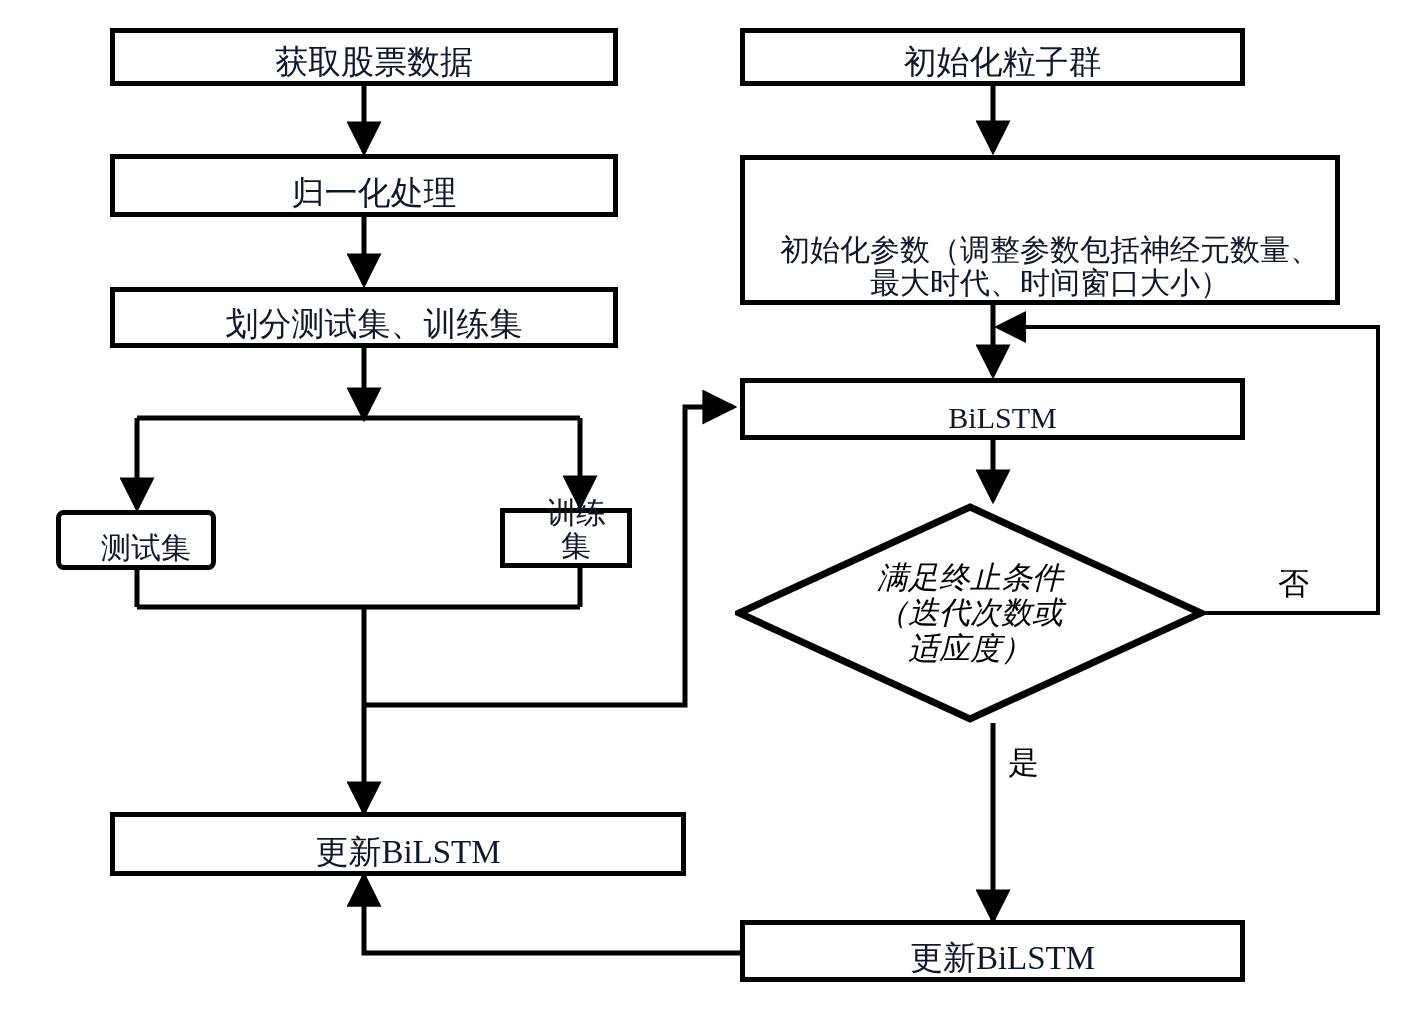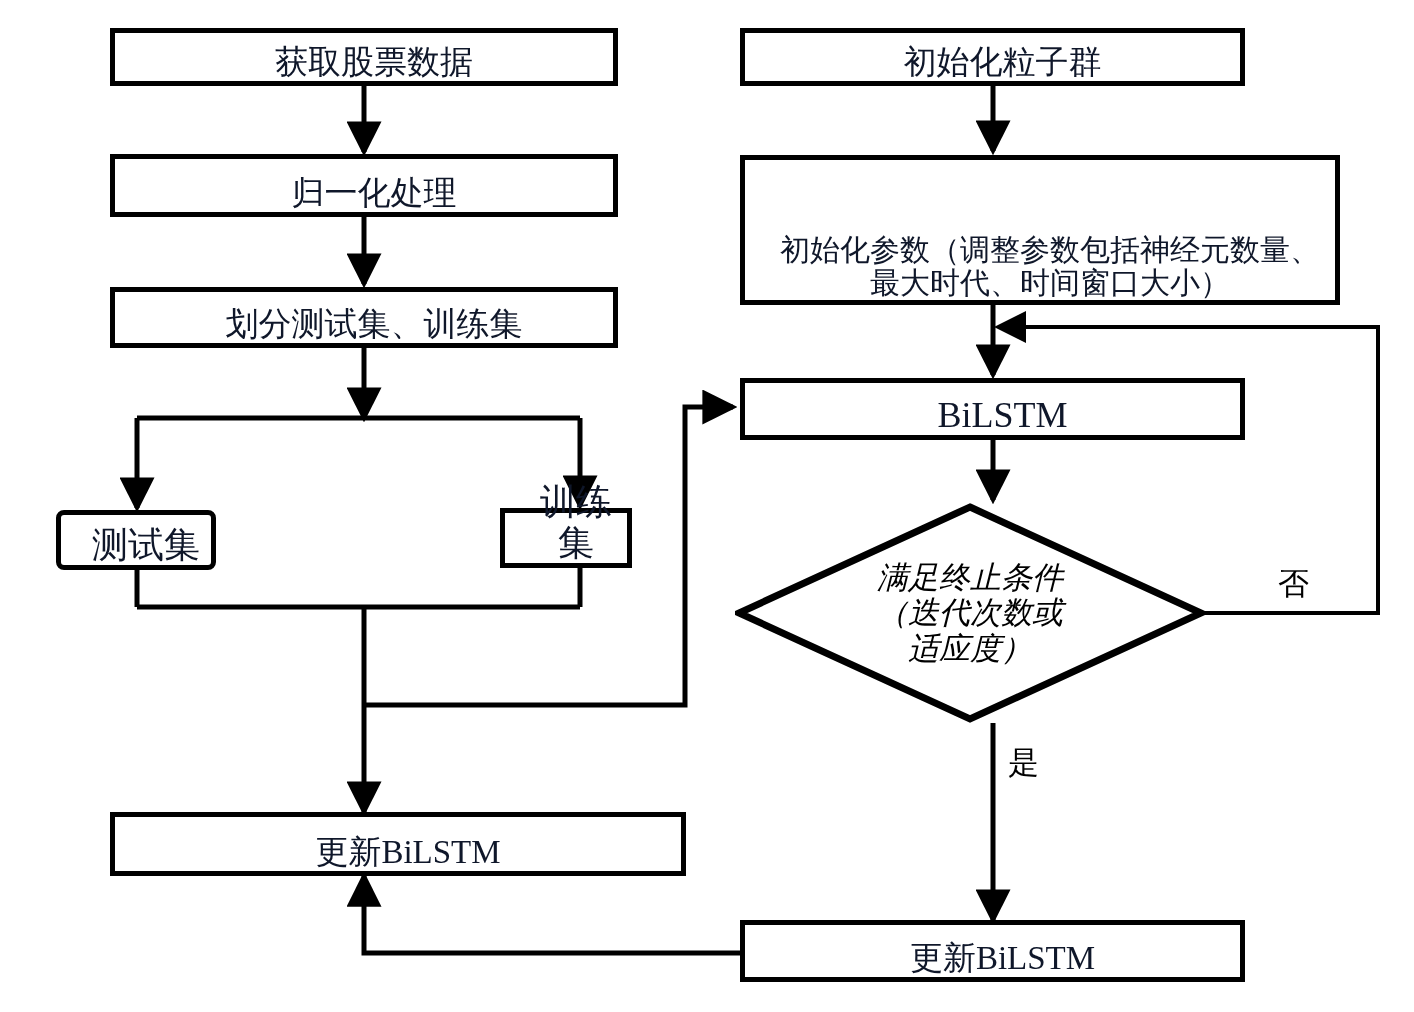--- a/index.html
+++ b/index.html
@@ -41,21 +41,21 @@
   }
   .box {
     border: 5px solid #000000;
   }
   .node .txt {
     display: block;
     padding: 0 8px;
     white-space: pre-line;
   }
   .fs-large { font-size: 33px; }
-  .fs-mid   { font-size: 36px; }
+  .fs-mid   { font-size: 30px; }
   .fs-small { font-size: 30px; }
 
   .diamond-wrap {
     position: absolute;
     z-index: 2;
     font-style: italic;
   }
   .diamond-label {
     position: absolute;
     left: 0;

